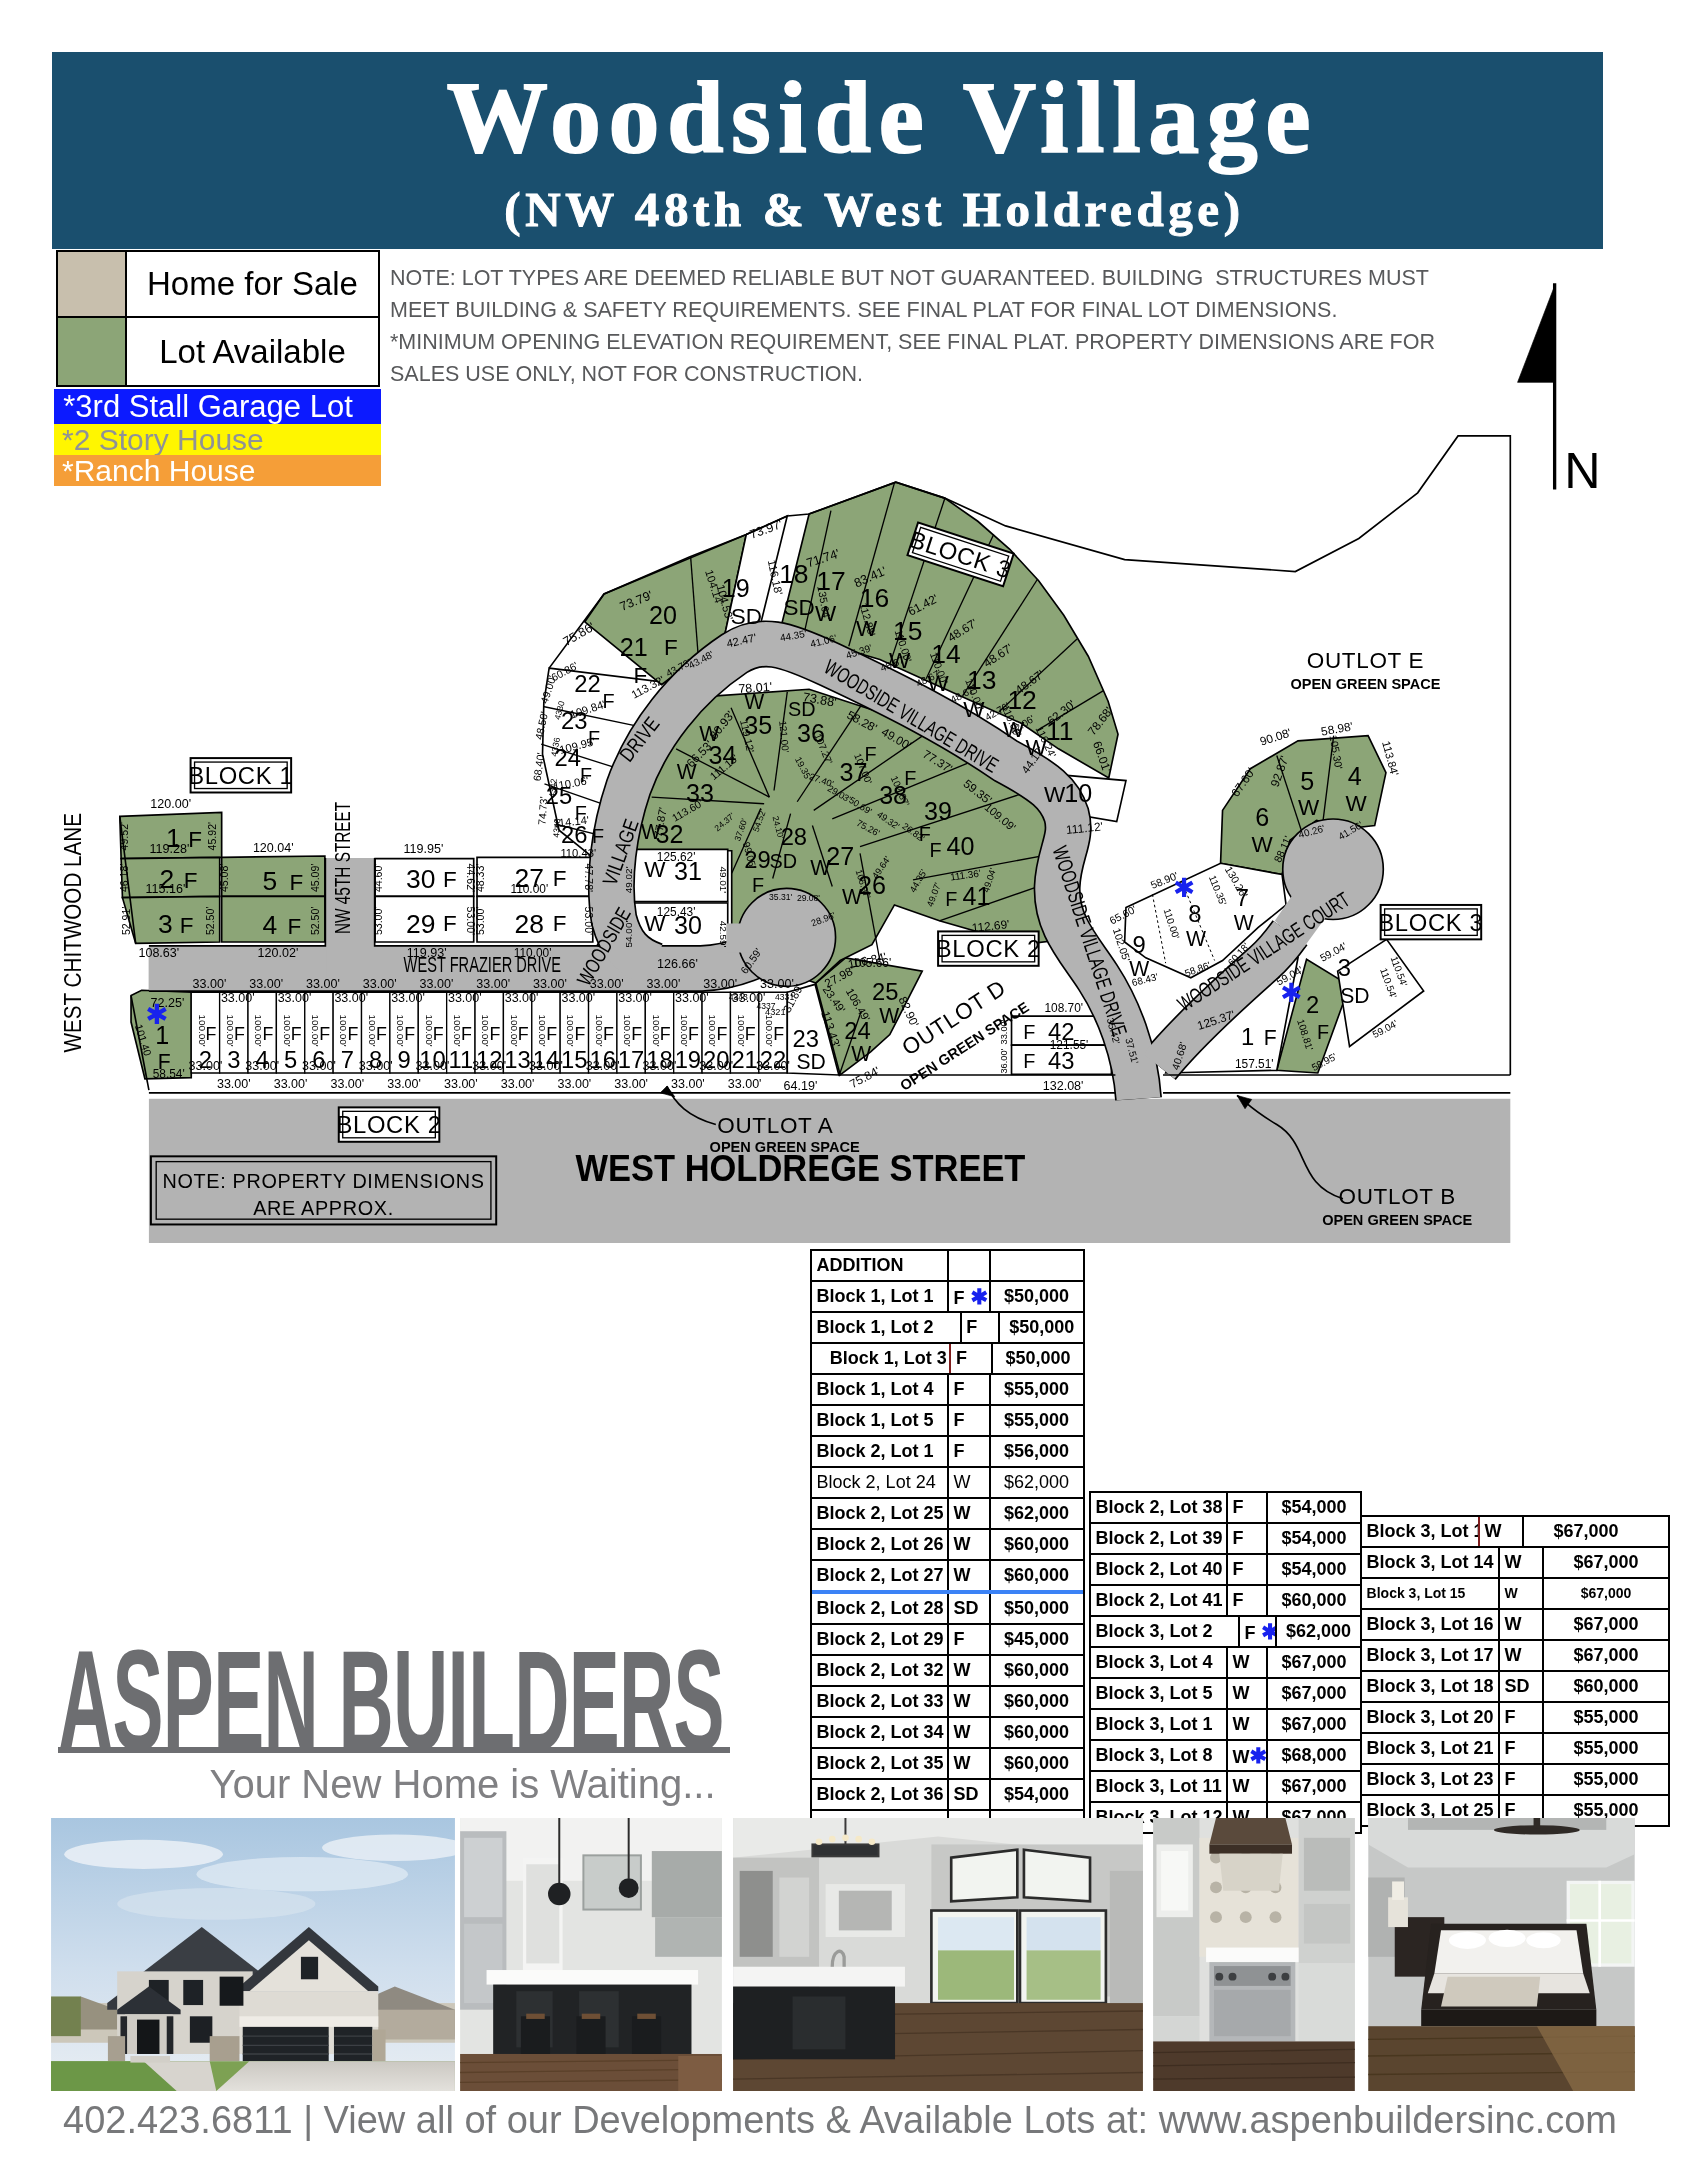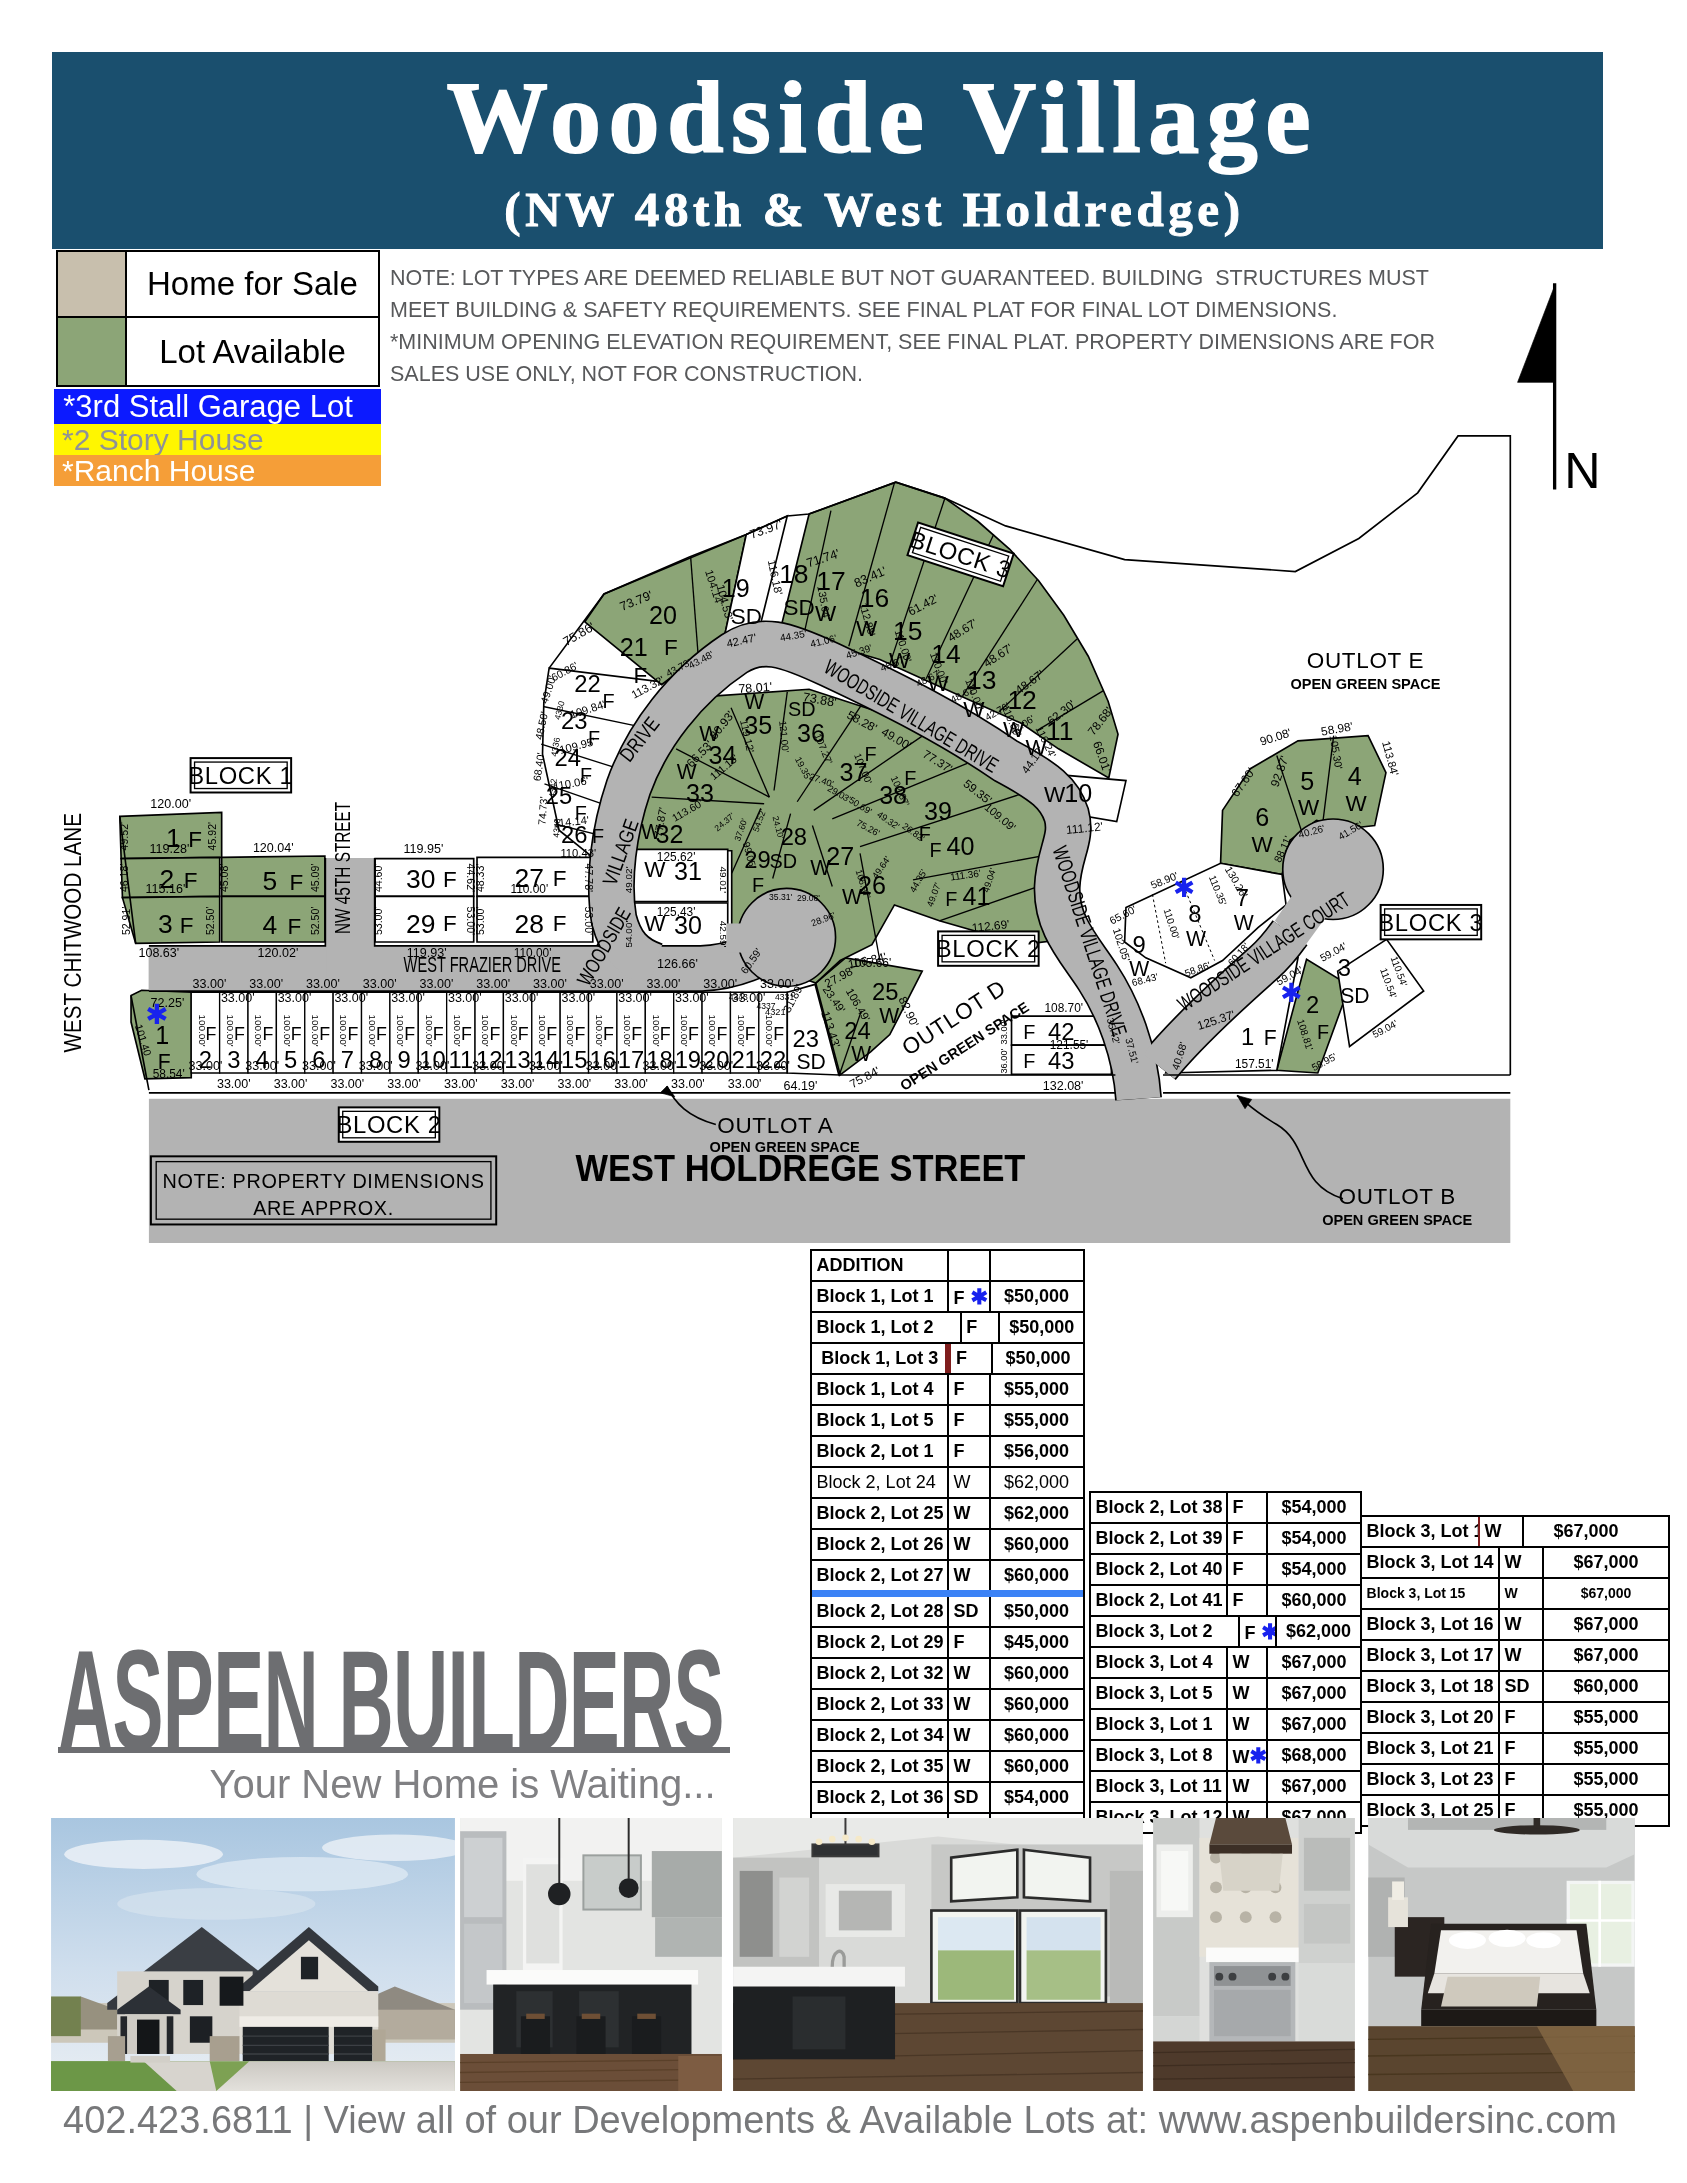--- a/index.html
+++ b/index.html
@@ -593,21 +593,21 @@
         <div style="width:137px;border-right:2px solid #000;box-sizing:border-box;padding:0 2.6px 0 4.6px;text-align:left;overflow:hidden;white-space:nowrap">Block 1, Lot 1</div>
         <div style="width:42px;border-right:2px solid #000;box-sizing:border-box;padding:0 2.6px 0 4.6px;text-align:left;overflow:hidden;white-space:nowrap">F<span style="color:#1822ee;font-size:21px">&nbsp;✱</span></div>
         <div style="width:91px;box-sizing:border-box;padding:0;text-align:center;overflow:hidden;white-space:nowrap">$50,000</div>
       </div>
       <div style="display:flex;height:29px;line-height:29px;border-bottom:2px solid #000;font-weight:bold;font-size:18px">
         <div style="width:164px;border-right:2px solid #000;box-sizing:border-box;padding:0 2.6px 0 4.6px;text-align:left;overflow:hidden;white-space:nowrap">Block 1, Lot 2</div>
         <div style="width:42px;border-right:2px solid #000;box-sizing:border-box;padding:0 2.6px 0 4.6px;text-align:left;overflow:hidden;white-space:nowrap">F</div>
         <div style="width:91px;box-sizing:border-box;padding:0;text-align:center;overflow:hidden;white-space:nowrap">$50,000</div>
       </div>
       <div style="display:flex;height:29px;line-height:29px;border-bottom:2px solid #000;font-weight:bold;font-size:18px">
-        <div style="width:141px;border-right:6px solid #7f1d1d;box-sizing:border-box;padding:0 2.6px 0 4.6px;text-align:center;overflow:hidden;white-space:nowrap">Block 1, Lot 3</div>
+        <div style="width:141px;border-right:2px solid #7f1d1d;box-sizing:border-box;padding:0 2.6px 0 4.6px;text-align:right;overflow:hidden;white-space:nowrap">Block 1, Lot 3</div>
         <div style="width:42px;border-right:2px solid #000;box-sizing:border-box;padding:0 2.6px 0 4.6px;text-align:left;overflow:hidden;white-space:nowrap">F</div>
         <div style="width:91px;box-sizing:border-box;padding:0;text-align:center;overflow:hidden;white-space:nowrap">$50,000</div>
       </div>
       <div style="display:flex;height:29px;line-height:29px;border-bottom:2px solid #000;font-weight:bold;font-size:18px">
         <div style="width:137px;border-right:2px solid #000;box-sizing:border-box;padding:0 2.6px 0 4.6px;text-align:left;overflow:hidden;white-space:nowrap">Block 1, Lot 4</div>
         <div style="width:42px;border-right:2px solid #000;box-sizing:border-box;padding:0 2.6px 0 4.6px;text-align:left;overflow:hidden;white-space:nowrap">F</div>
         <div style="width:91px;box-sizing:border-box;padding:0;text-align:center;overflow:hidden;white-space:nowrap">$55,000</div>
       </div>
       <div style="display:flex;height:29px;line-height:29px;border-bottom:2px solid #000;font-weight:bold;font-size:18px">
         <div style="width:137px;border-right:2px solid #000;box-sizing:border-box;padding:0 2.6px 0 4.6px;text-align:left;overflow:hidden;white-space:nowrap">Block 1, Lot 5</div>
@@ -627,21 +627,21 @@
       <div style="display:flex;height:29px;line-height:29px;border-bottom:2px solid #000;font-weight:bold;font-size:18px">
         <div style="width:137px;border-right:2px solid #000;box-sizing:border-box;padding:0 2.6px 0 4.6px;text-align:left;overflow:hidden;white-space:nowrap">Block 2, Lot 25</div>
         <div style="width:42px;border-right:2px solid #000;box-sizing:border-box;padding:0 2.6px 0 4.6px;text-align:left;overflow:hidden;white-space:nowrap">W</div>
         <div style="width:91px;box-sizing:border-box;padding:0;text-align:center;overflow:hidden;white-space:nowrap">$62,000</div>
       </div>
       <div style="display:flex;height:29px;line-height:29px;border-bottom:2px solid #000;font-weight:bold;font-size:18px">
         <div style="width:137px;border-right:2px solid #000;box-sizing:border-box;padding:0 2.6px 0 4.6px;text-align:left;overflow:hidden;white-space:nowrap">Block 2, Lot 26</div>
         <div style="width:42px;border-right:2px solid #000;box-sizing:border-box;padding:0 2.6px 0 4.6px;text-align:left;overflow:hidden;white-space:nowrap">W</div>
         <div style="width:91px;box-sizing:border-box;padding:0;text-align:center;overflow:hidden;white-space:nowrap">$60,000</div>
       </div>
-      <div style="display:flex;height:29px;line-height:29px;border-bottom:7px solid #3b82f6;font-weight:bold;font-size:18px">
+      <div style="display:flex;height:29px;line-height:29px;border-bottom:4px solid #3b82f6;font-weight:bold;font-size:18px">
         <div style="width:137px;border-right:2px solid #000;box-sizing:border-box;padding:0 2.6px 0 4.6px;text-align:left;overflow:hidden;white-space:nowrap">Block 2, Lot 27</div>
         <div style="width:42px;border-right:2px solid #000;box-sizing:border-box;padding:0 2.6px 0 4.6px;text-align:left;overflow:hidden;white-space:nowrap">W</div>
         <div style="width:91px;box-sizing:border-box;padding:0;text-align:center;overflow:hidden;white-space:nowrap">$60,000</div>
       </div>
       <div style="display:flex;height:29px;line-height:29px;border-bottom:2px solid #000;font-weight:bold;font-size:18px">
         <div style="width:137px;border-right:2px solid #000;box-sizing:border-box;padding:0 2.6px 0 4.6px;text-align:left;overflow:hidden;white-space:nowrap">Block 2, Lot 28</div>
         <div style="width:42px;border-right:2px solid #000;box-sizing:border-box;padding:0 2.6px 0 4.6px;text-align:left;overflow:hidden;white-space:nowrap">SD</div>
         <div style="width:91px;box-sizing:border-box;padding:0;text-align:center;overflow:hidden;white-space:nowrap">$50,000</div>
       </div>
       <div style="display:flex;height:29px;line-height:29px;border-bottom:2px solid #000;font-weight:bold;font-size:18px">

